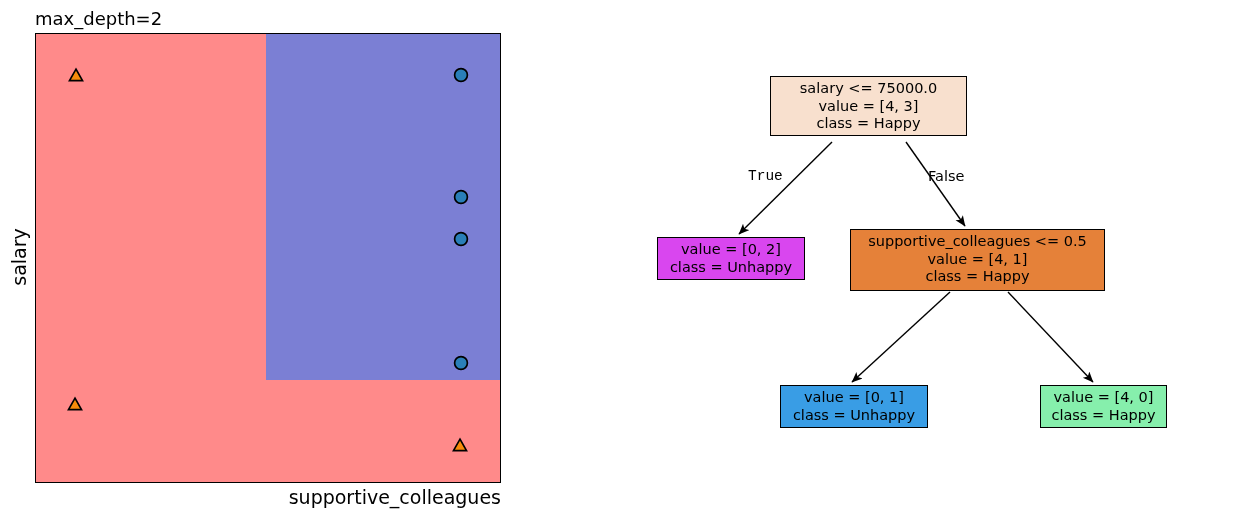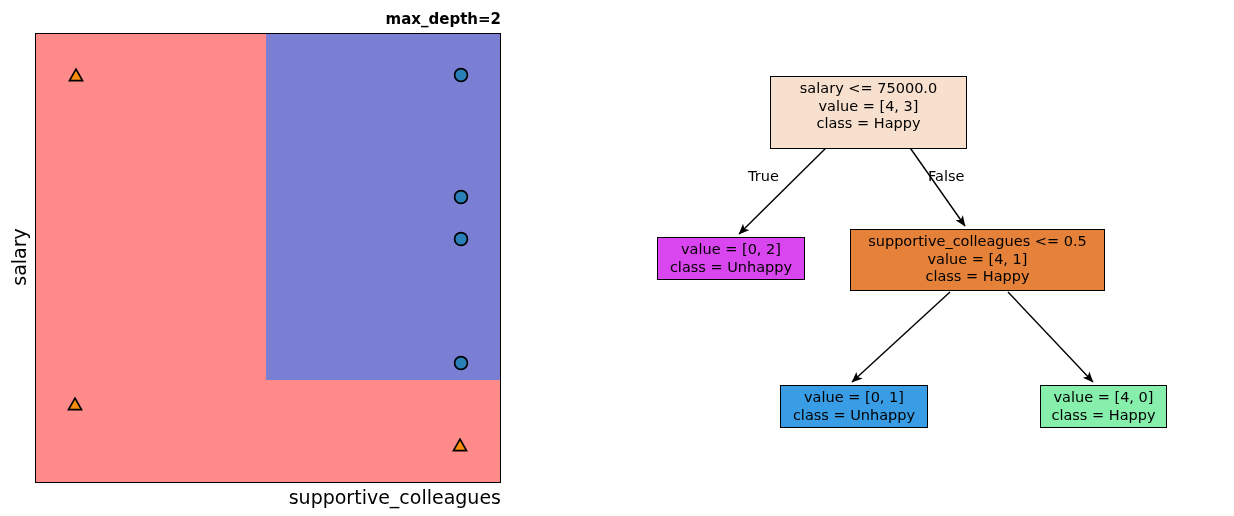--- a/index.html
+++ b/index.html
@@ -23,25 +23,24 @@
     left: 0;
     top: 0;
     width: 540px;
     height: 516px;
   }
   #plot-title {
     position: absolute;
     left: 35px;
     top: 6px;
     width: 466px;
-    text-align: right;
-    font-size: 15px;
+    text-align: left;
+    font-size: 18px;
     line-height: 26px;
     white-space: nowrap;
-    font-weight: bold;
   }
   #plot-area {
     position: absolute;
     left: 35px;
     top: 33px;
     width: 466px;
     height: 450px;
     border: 1.6px solid #000000;
     box-sizing: border-box;
     overflow: hidden;
@@ -177,21 +176,21 @@
       </marker>
     </defs>
     <g id="edges-group">
         <line x1="292" y1="142" x2="199" y2="234" stroke="#000000" stroke-width="1.4" marker-end="url(#arrowhead)"></line>
         <line x1="366" y1="142" x2="425" y2="226" stroke="#000000" stroke-width="1.4" marker-end="url(#arrowhead)"></line>
         <line x1="410" y1="292" x2="312" y2="382" stroke="#000000" stroke-width="1.4" marker-end="url(#arrowhead)"></line>
         <line x1="468" y1="292" x2="553" y2="382" stroke="#000000" stroke-width="1.4" marker-end="url(#arrowhead)"></line>
       </g>
   </svg>
   <div id="nodes-layer">
-      <div class="tree-node" style="left: 230px; top: 76px; width: 197px; height: 73px; background: rgb(248, 224, 206);">
+      <div class="tree-node" style="left: 230px; top: 76px; width: 197px; height: 60px; background: rgb(248, 224, 206);">
         <span class="node-line">salary &lt;= 75000.0</span>
         <span class="node-line">value = [4, 3]</span>
         <span class="node-line">class = Happy</span>
       </div>
       <div class="tree-node" style="left: 117px; top: 237px; width: 148px; height: 43px; background: #d946ef;">
         <span class="node-line">value = [0, 2]</span>
         <span class="node-line">class = Unhappy</span>
       </div>
       <div class="tree-node" style="left: 310px; top: 229px; width: 255px; height: 62px; background: rgb(229, 129, 57);">
         <span class="node-line">supportive_colleagues &lt;= 0.5</span>
@@ -201,16 +200,16 @@
       <div class="tree-node" style="left: 240px; top: 385px; width: 148px; height: 43px; background: rgb(57, 157, 229);">
         <span class="node-line">value = [0, 1]</span>
         <span class="node-line">class = Unhappy</span>
       </div>
       <div class="tree-node" style="left: 500px; top: 385px; width: 127px; height: 43px; background: #86efac;">
         <span class="node-line">value = [4, 0]</span>
         <span class="node-line">class = Happy</span>
       </div>
     </div>
   <div id="edge-labels-layer">
-      <div class="edge-label" style="left: 208px; top: 168px;">True</div>
+      <div class="edge-label" style="left: 208px; top: 168px; font-family: Liberation Mono, monospace;">True</div>
       <div class="edge-label" style="left: 388px; top: 168px;">False</div>
     </div>
 </div>
 
 </body></html>

